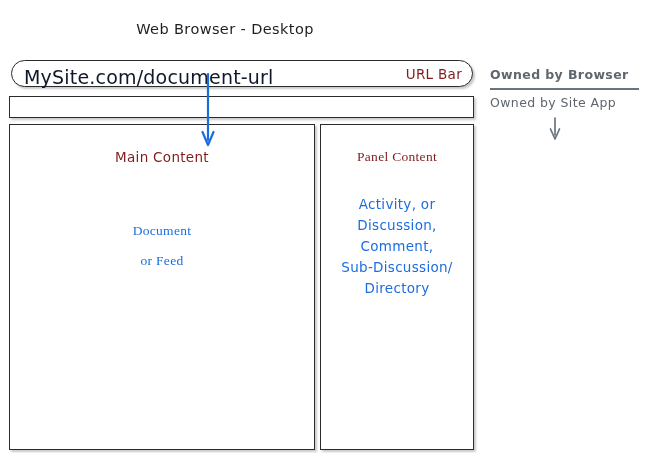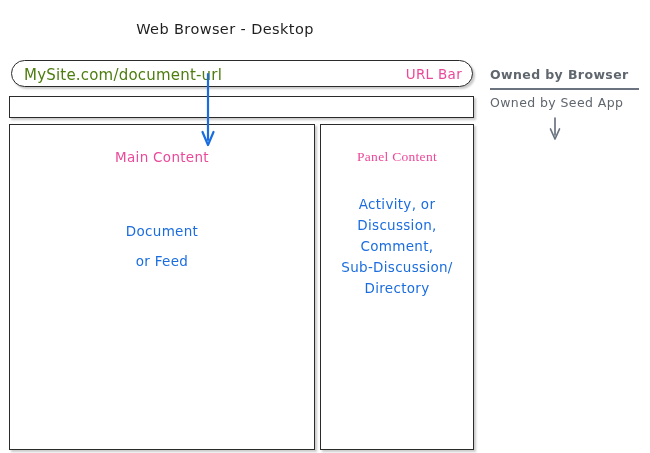--- a/index.html
+++ b/index.html
@@ -32,21 +32,21 @@
     width: 450px;
     text-align: center;
     font-size: 14.5px;
     letter-spacing: 0.4px;
     color: #1f1f1f;
     white-space: nowrap;
   }
 
   .label-black {
     font-size: 13.5px;
-    color: #ec4899;
+    color: #7f1d1d;
     letter-spacing: 0.3px;
     white-space: nowrap;
   }
 
   .label-blue {
     font-size: 13.5px;
     color: #1b6ddf;
     letter-spacing: 0.3px;
     white-space: nowrap;
   }
@@ -68,22 +68,22 @@
     border: 1.3px solid #2b2b2b;
     border-radius: 14px;
     background: #ffffff;
     box-shadow: 2px 2px 2px rgba(90,90,90,0.32);
     box-sizing: border-box;
   }
   .url-text {
     position: absolute;
     left: 24px;
     top: 50px;
-    font-size: 15px;
-    color: #4d7c0f;
+    font-size: 19px;
+    color: #0f172a;
     letter-spacing: 0.2px;
   }
   .url-bar-label {
     position: absolute;
     right: 188px;
     top: 50px;
   }
 
   .site-header-box {
     position: absolute;
@@ -145,21 +145,21 @@
   }
 
   .main-body {
     position: absolute;
     left: 9px;
     top: 200px;
     width: 306px;
     text-align: center;
     line-height: 30px;
   }
-  .main-body div { white-space: nowrap; }
+  .main-body div { white-space: nowrap; font-family: Liberation Serif, serif; }
 
   .panel-body {
     position: absolute;
     left: 320px;
     top: 178px;
     width: 154px;
     text-align: center;
     line-height: 21px;
   }
   .panel-body div { white-space: nowrap; }
@@ -220,21 +220,21 @@
   <div class="panel-body">
     <div class="label-blue">Activity, or</div>
     <div class="label-blue">Discussion,</div>
     <div class="label-blue">Comment,</div>
     <div class="label-blue">Sub-Discussion/</div>
     <div class="label-blue">Directory</div>
   </div>
 
   <div class="legend-browser label-gray">Owned by Browser</div>
   <div class="legend-divider"></div>
-  <div class="legend-seed label-gray">Owned by Seed App</div>
+  <div class="legend-seed label-gray">Owned by Site App</div>
 
   <svg class="arrows" viewBox="0 0 650 453" xmlns="http://www.w3.org/2000/svg">
 
     <g>
       <path d="M208,58 L208,124" stroke="#1b6ddf" stroke-width="2.2" fill="none" stroke-linecap="round"></path>
       <path d="M202.5,116 L208,129 L213.5,116" stroke="#1b6ddf" stroke-width="2.2" fill="none" stroke-linecap="round" stroke-linejoin="round"></path>
     </g>
 
     <g>
       <path d="M555,102 L555,119" stroke="#6b7280" stroke-width="1.7" fill="none" stroke-linecap="round"></path>

